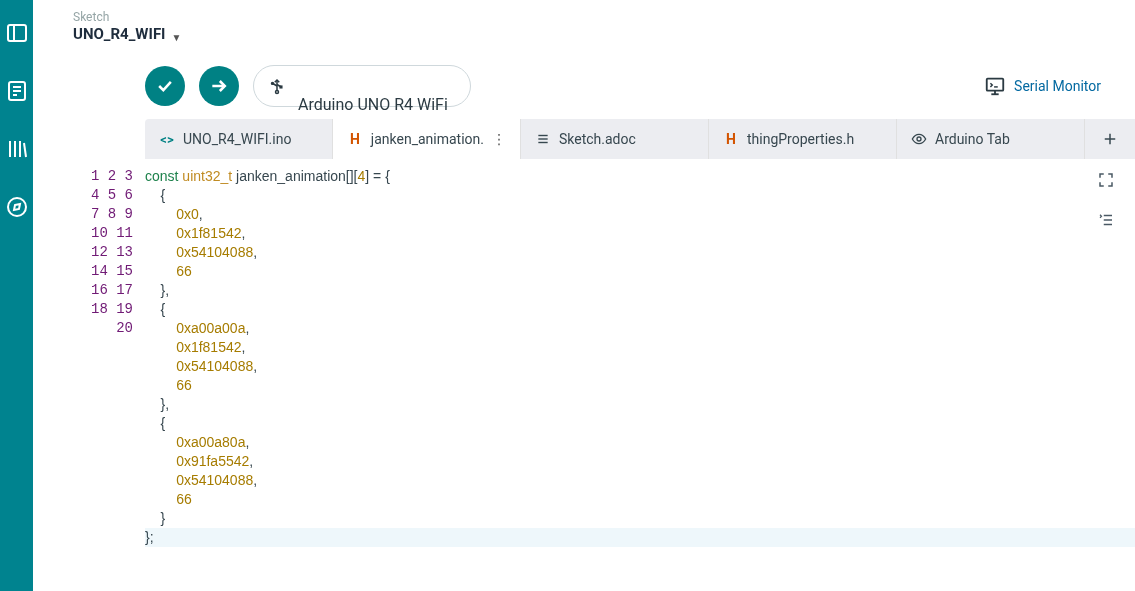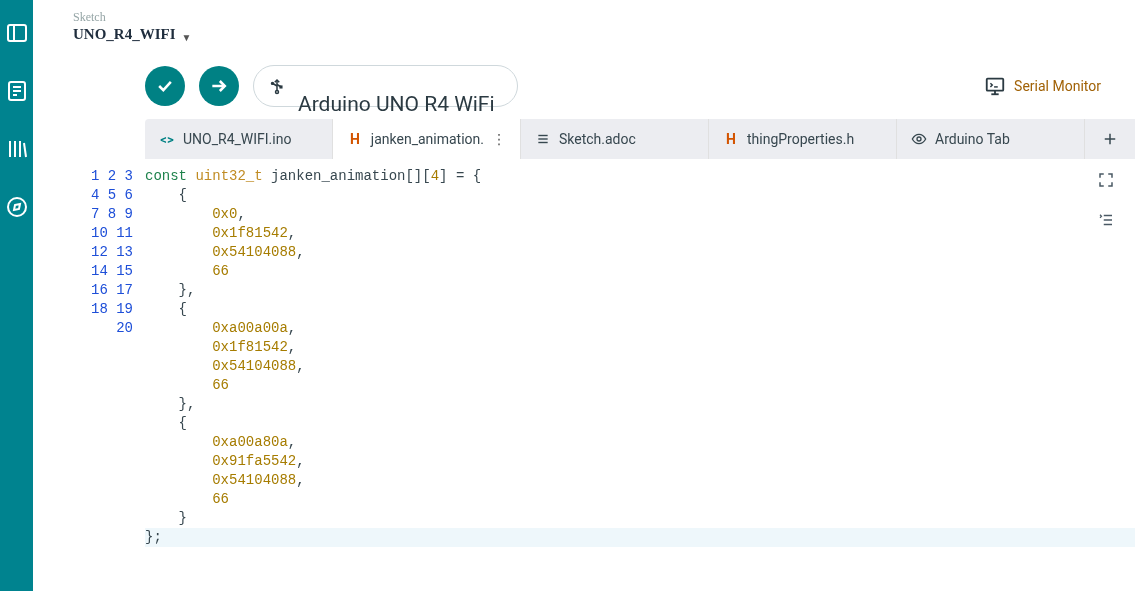--- a/index.html
+++ b/index.html
@@ -5,48 +5,48 @@
   * { box-sizing: border-box; margin: 0; padding: 0; }
   html, body { width: 1135px; height: 591px; font-family: -apple-system, BlinkMacSystemFont, "Segoe UI", Roboto, Arial, sans-serif; background: #fff; overflow: hidden; }
   .app { display: flex; width: 100%; height: 100%; }
 
   
   .sidebar { width: 62px; background: #00838f; display: flex; flex-direction: column; align-items: center; padding-top: 18px; gap: 28px; }
   .sidebar .side-btn { width: 30px; height: 30px; display: flex; align-items: center; justify-content: center; cursor: pointer; color: #fff; }
 
   
   .main { flex: 1; display: flex; flex-direction: column; }
-  .header { display: flex; align-items: flex-start; padding: 10px 20px 0 40px; font-family: Liberation Serif, serif; }
+  .header { display: flex; align-items: flex-start; padding: 10px 20px 0 40px; }
   .header-info { display: flex; flex-direction: column; }
   .sketch-label { font-size: 12px; color: #95a5a6; margin-bottom: 1px; }
   .sketch-name-row { display: flex; align-items: flex-end; gap: 6px; }
   .sketch-name { font-size: 15px; font-weight: 700; color: #1f2d3d; }
   .dropdown-caret { font-size: 10px; color: #555; }
 
   
   .toolbar { display: flex; align-items: center; padding: 22px 28px 12px 28px; gap: 14px; }
   .toolbar-left { flex: 1; display: flex; align-items: center; gap: 14px; padding-left: 84px; }
   .round-btn { width: 40px; height: 40px; border-radius: 50%; background: #008184; display: flex; align-items: center; justify-content: center; cursor: pointer; color: #fff; }
   .board-pill { height: 42px; border: 1px solid #cfd8dc; border-radius: 21px; display: flex; align-items: center; gap: 12px; padding: 0 22px 0 14px; cursor: pointer; }
   .board-pill .usb { width: 18px; height: 18px; display:flex; align-items:center; justify-content:center; }
-  .board-pill .board-name { font-size: 21px; color: #2b3a42; margin-top: 36px; }
-  .serial-monitor { display: flex; align-items: center; gap: 8px; cursor: pointer; color: #a16207; font-size: 14px; padding-right: 6px; }
+  .board-pill .board-name { font-size: 16px; color: #2b3a42; margin-top: 36px; }
+  .serial-monitor { display: flex; align-items: center; gap: 8px; cursor: pointer; color: #0369a1; font-size: 14px; padding-right: 6px; }
 
   
   .tab-row { display: flex; align-items: stretch; background: #ecedf1; height: 40px; margin: 0 0 0 112px; border-top-left-radius: 4px; }
   .tab { flex: 0 0 188px; display: flex; align-items: center; gap: 8px; padding: 0 14px; font-size: 14px; color: #37474f; cursor: pointer; border-right: 1px solid #e0e0e0; position: relative; white-space: nowrap; overflow: hidden; }
   .tab.active { background: #fff; }
   .tab .tab-icon { width: 16px; display:flex; justify-content:center; }
   .tab .more { margin-left: auto; color: #555; font-size: 14px; }
   .tab-add { width: 50px; display:flex; align-items:center; justify-content:center; cursor:pointer; }
 
   
   .editor-wrap { display: flex; flex: 1; position: relative; padding-left: 46px; }
-  .gutter { width: 66px; padding: 8px 12px 8px 0; text-align: right; font-family: "SFMono-Regular", Consolas, "Liberation Mono", Menlo, monospace; font-size: 14px; color: #1d4ed8; line-height: 19px; user-select: none; }
-  .code { flex: 1; padding: 8px 0; font-family: Liberation Mono, monospace; font-size: 14px; line-height: 19px; color: #37474f; white-space: pre; }
+  .gutter { width: 66px; padding: 8px 12px 8px 0; text-align: right; font-family: "SFMono-Regular", Consolas, "Liberation Mono", Menlo, monospace; font-size: 14px; color: #701a75; line-height: 19px; user-select: none; }
+  .code { flex: 1; padding: 8px 0; font-family: Liberation Sans, sans-serif; font-size: 14px; line-height: 19px; color: #37474f; white-space: pre; }
   .code .hl { background: #eef7fb; display: block; }
   .tok-kw { color: #1e824c; }
   .tok-type { color: #c08b22; }
   .tok-num { color: #a67c00; }
 
   .editor-side { position: absolute; right: 18px; top: 10px; display:flex; flex-direction:column; gap: 18px; align-items:center; }
   .editor-side .es-btn { width: 22px; height: 22px; display:flex; align-items:center; justify-content:center; cursor:pointer; color:#4a5964; }
 
   svg { display:block; }
 </style>

